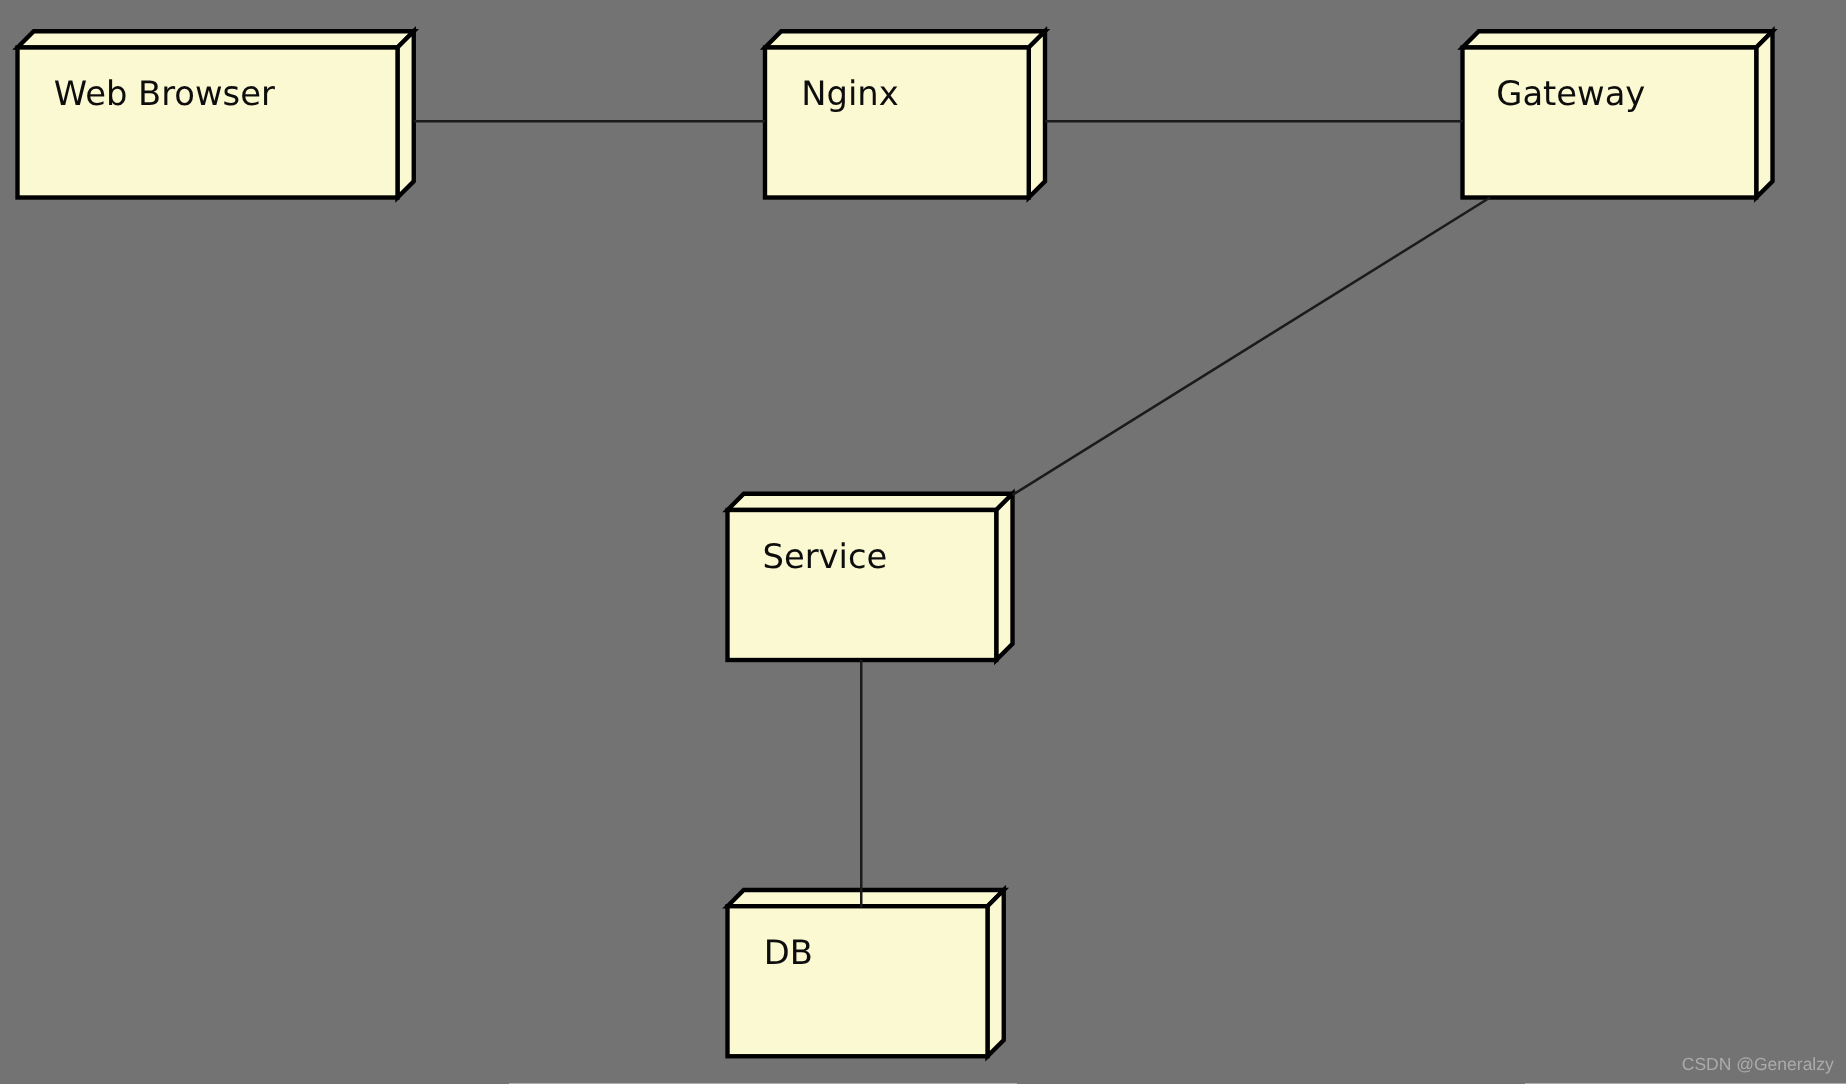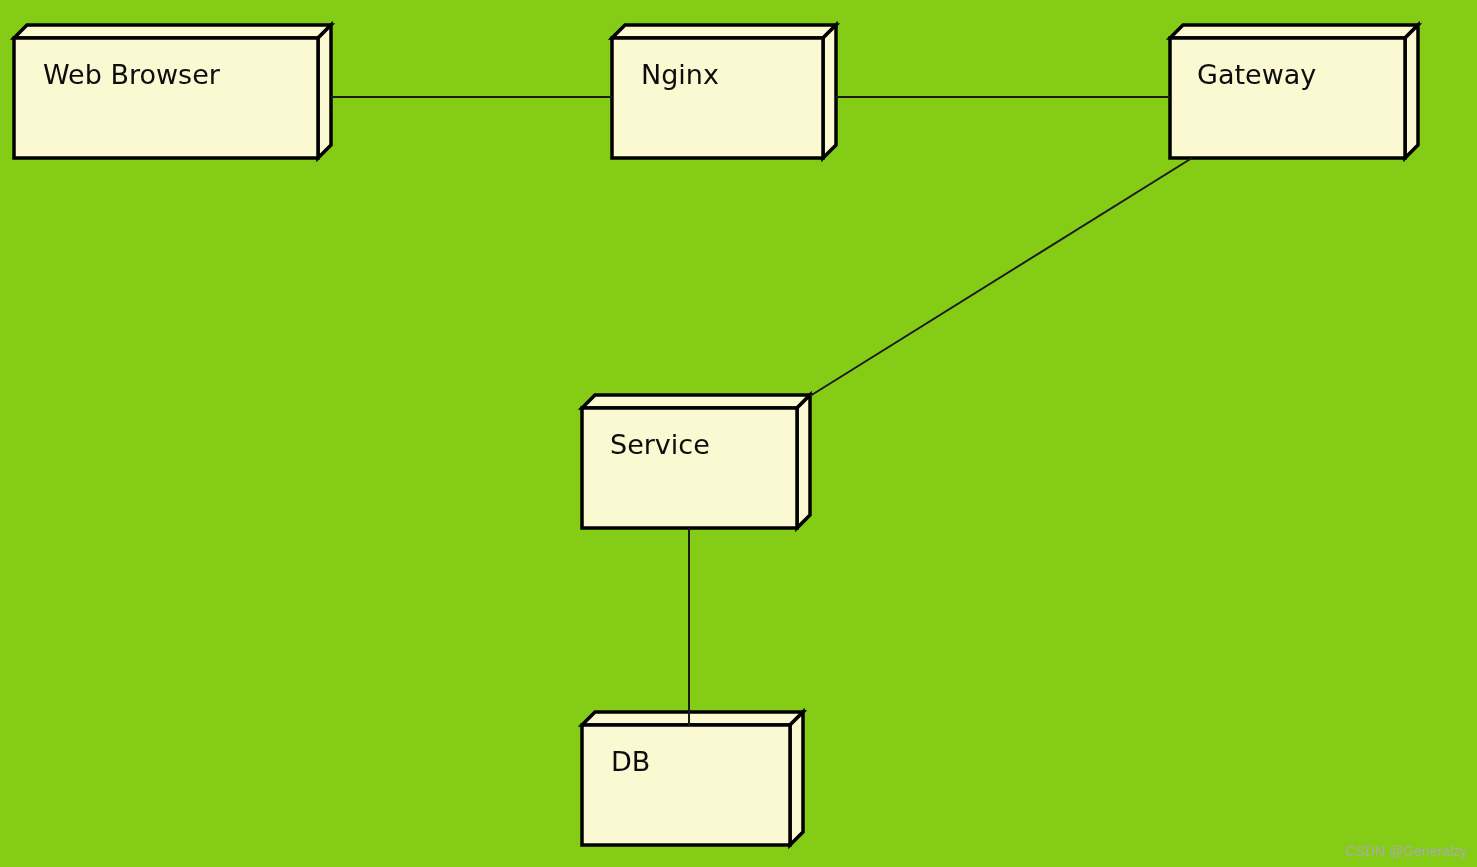--- a/index.html
+++ b/index.html
@@ -8,21 +8,21 @@
     background: #ffffff;
     width: 1477px;
     height: 867px;
     overflow: hidden;
     font-family: "Liberation Sans", sans-serif;
   }
   .canvas {
     position: relative;
     width: 1477px;
     height: 867px;
-    background: #84cc16;
+    background: #737373;
   }
   svg { display: block; }
   .node-face {
     stroke-width: 3.5px;
     stroke-linejoin: miter;
   }
   .edge-line {
     stroke-width: 2px;
     fill: none;
   }

